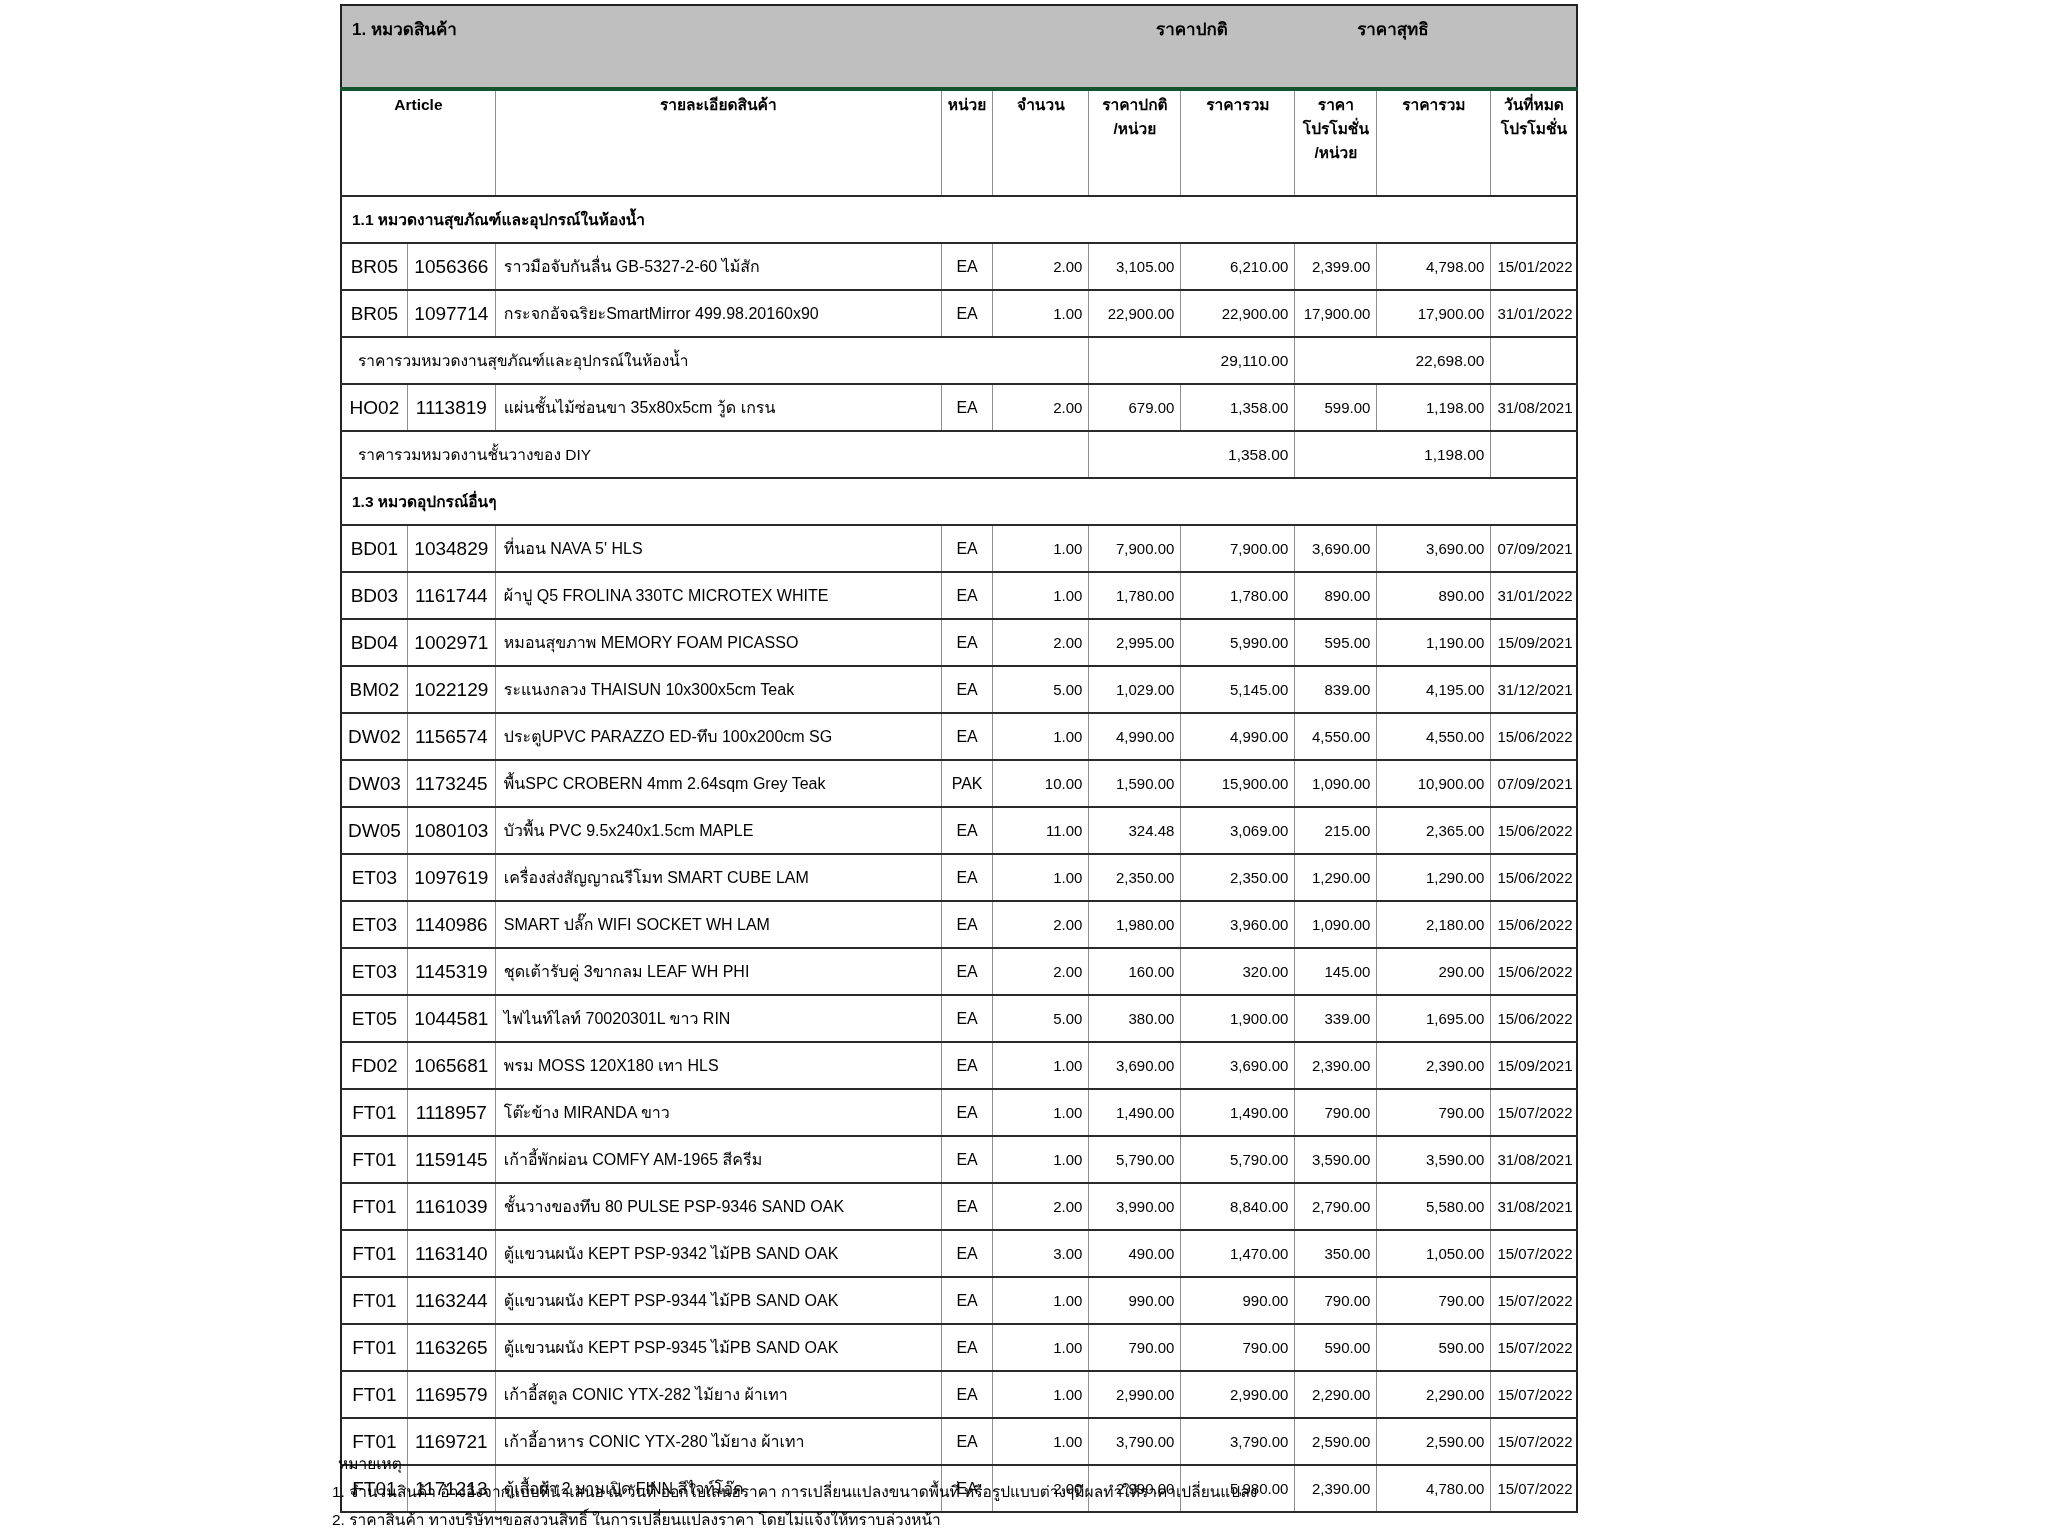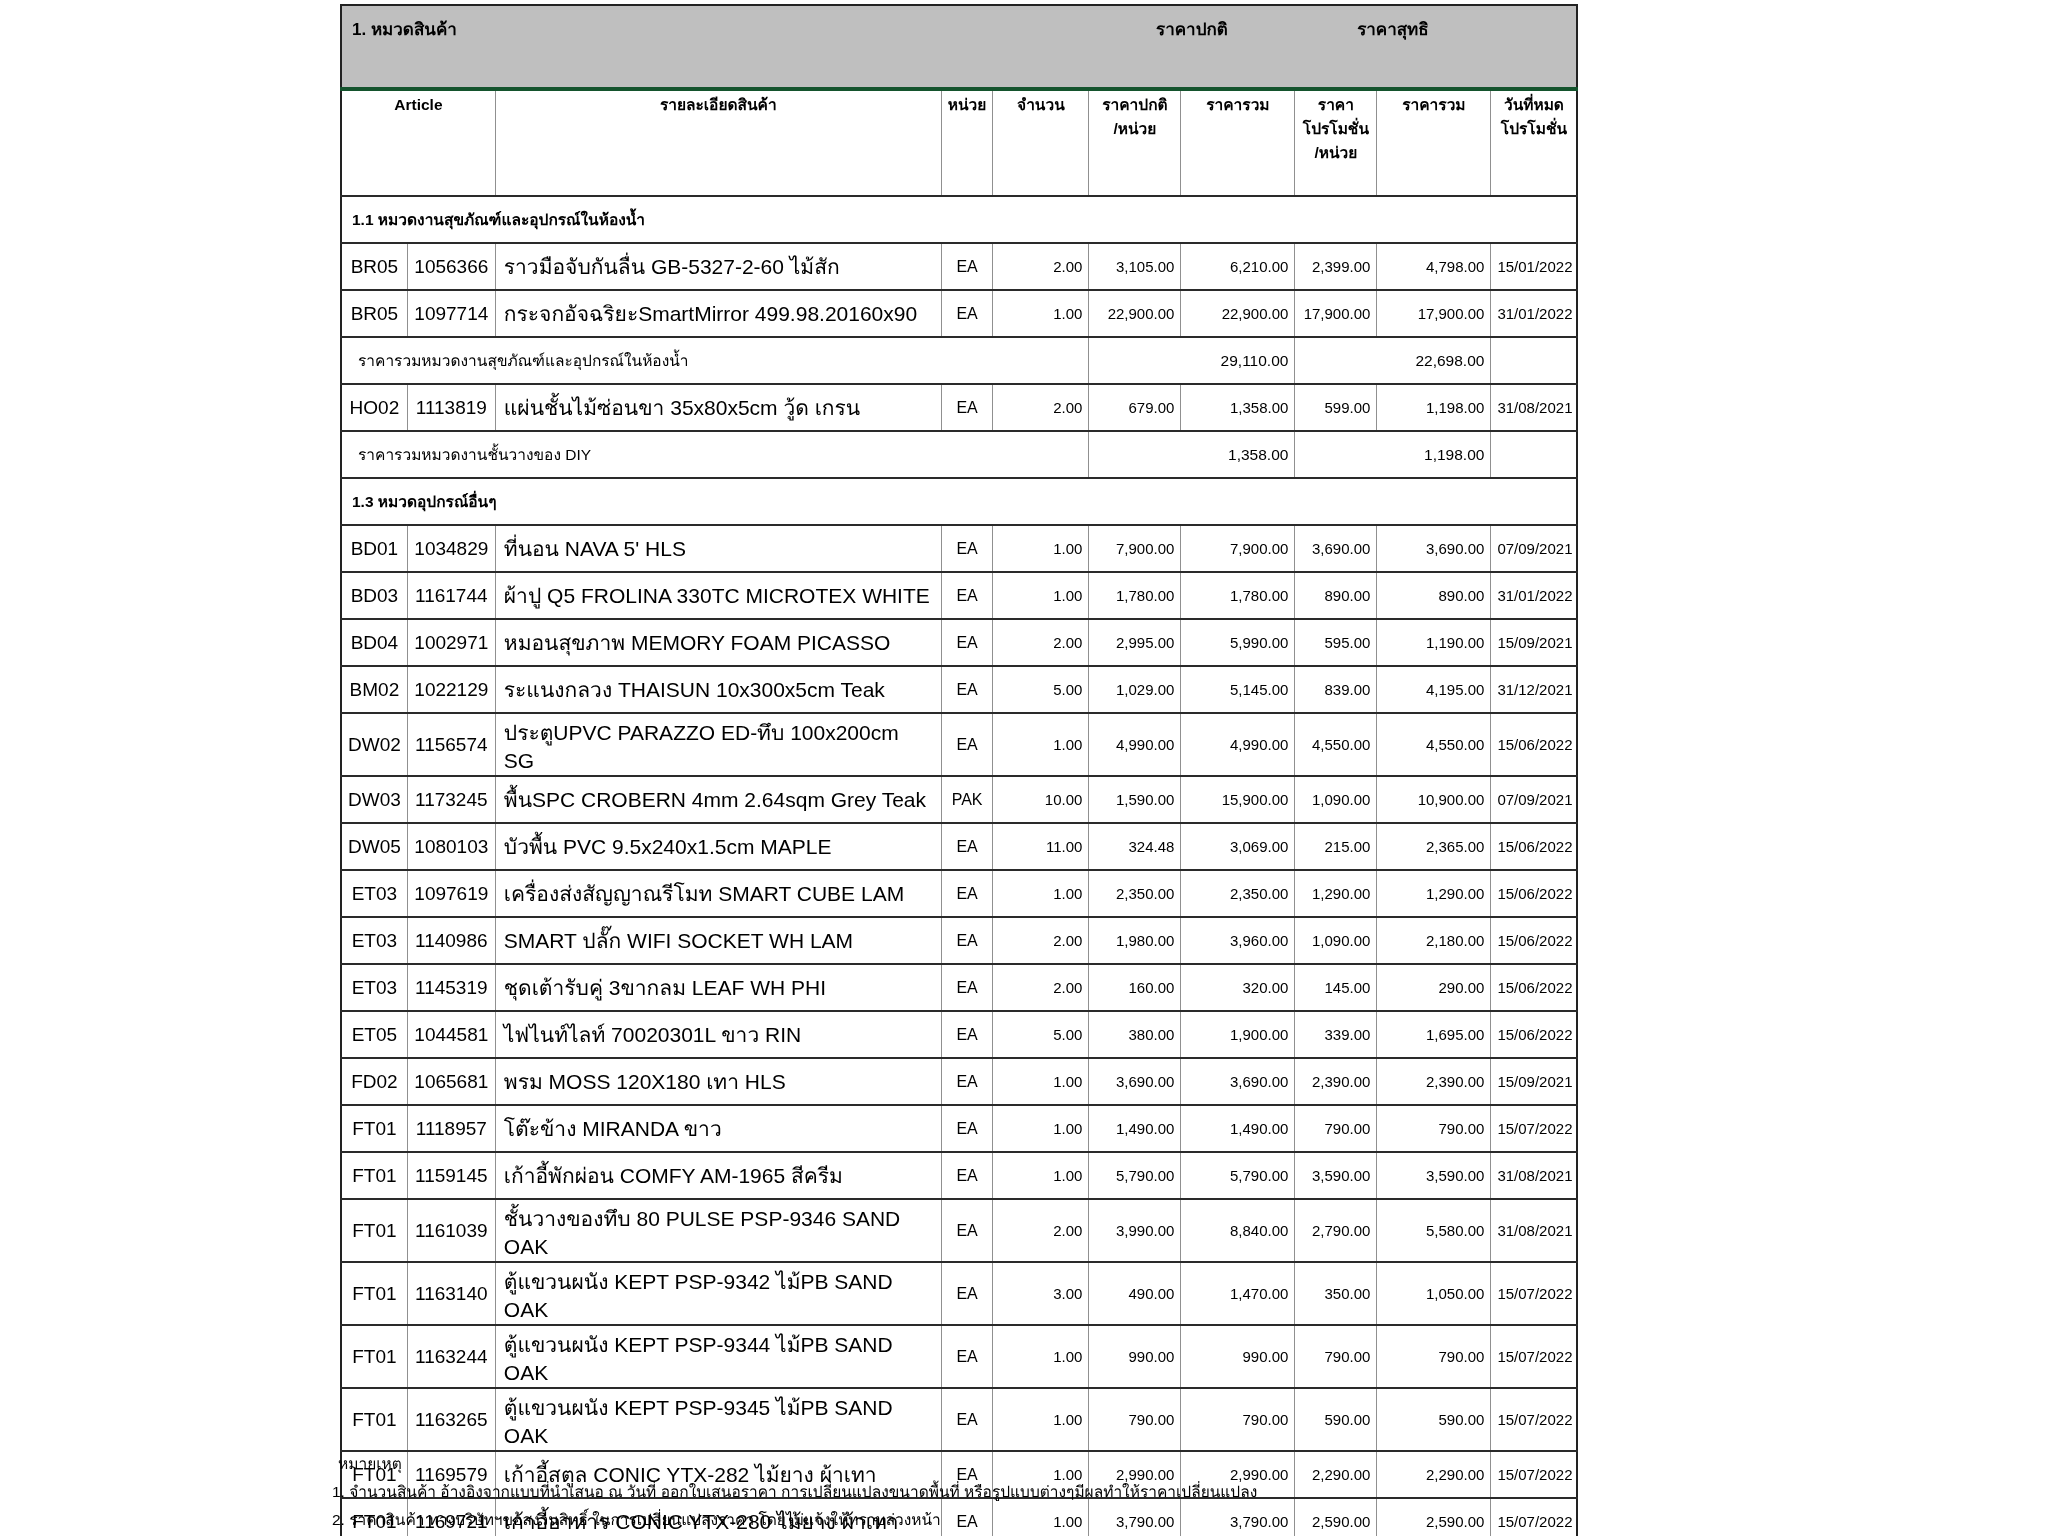--- a/index.html
+++ b/index.html
@@ -62,21 +62,21 @@
     text-align: center;
     font-size: 15.5px;
     font-weight: 600;
     white-space: pre-line;
     line-height: 24px;
     background: #ffffff;
   }
 
   tr.data-row td { height: 41px; }
   .c-article { text-align: center; font-size: 19px; }
-  .c-desc    { text-align: left; font-size: 21px; padding-left: 8px; }
+  .c-desc    { text-align: left; font-size: 16px; padding-left: 8px; }
   .c-unit    { text-align: center; font-size: 16px; border-radius: 7px; }
   .c-num     { text-align: right; font-size: 15px; padding-right: 6px; }
   .c-date    { text-align: right; font-size: 15px; padding-right: 4px; }
 
   tr.section-row td {
     height: 41px;
     text-align: left;
     padding-left: 10px;
     font-size: 15.5px;
     font-weight: 600;

